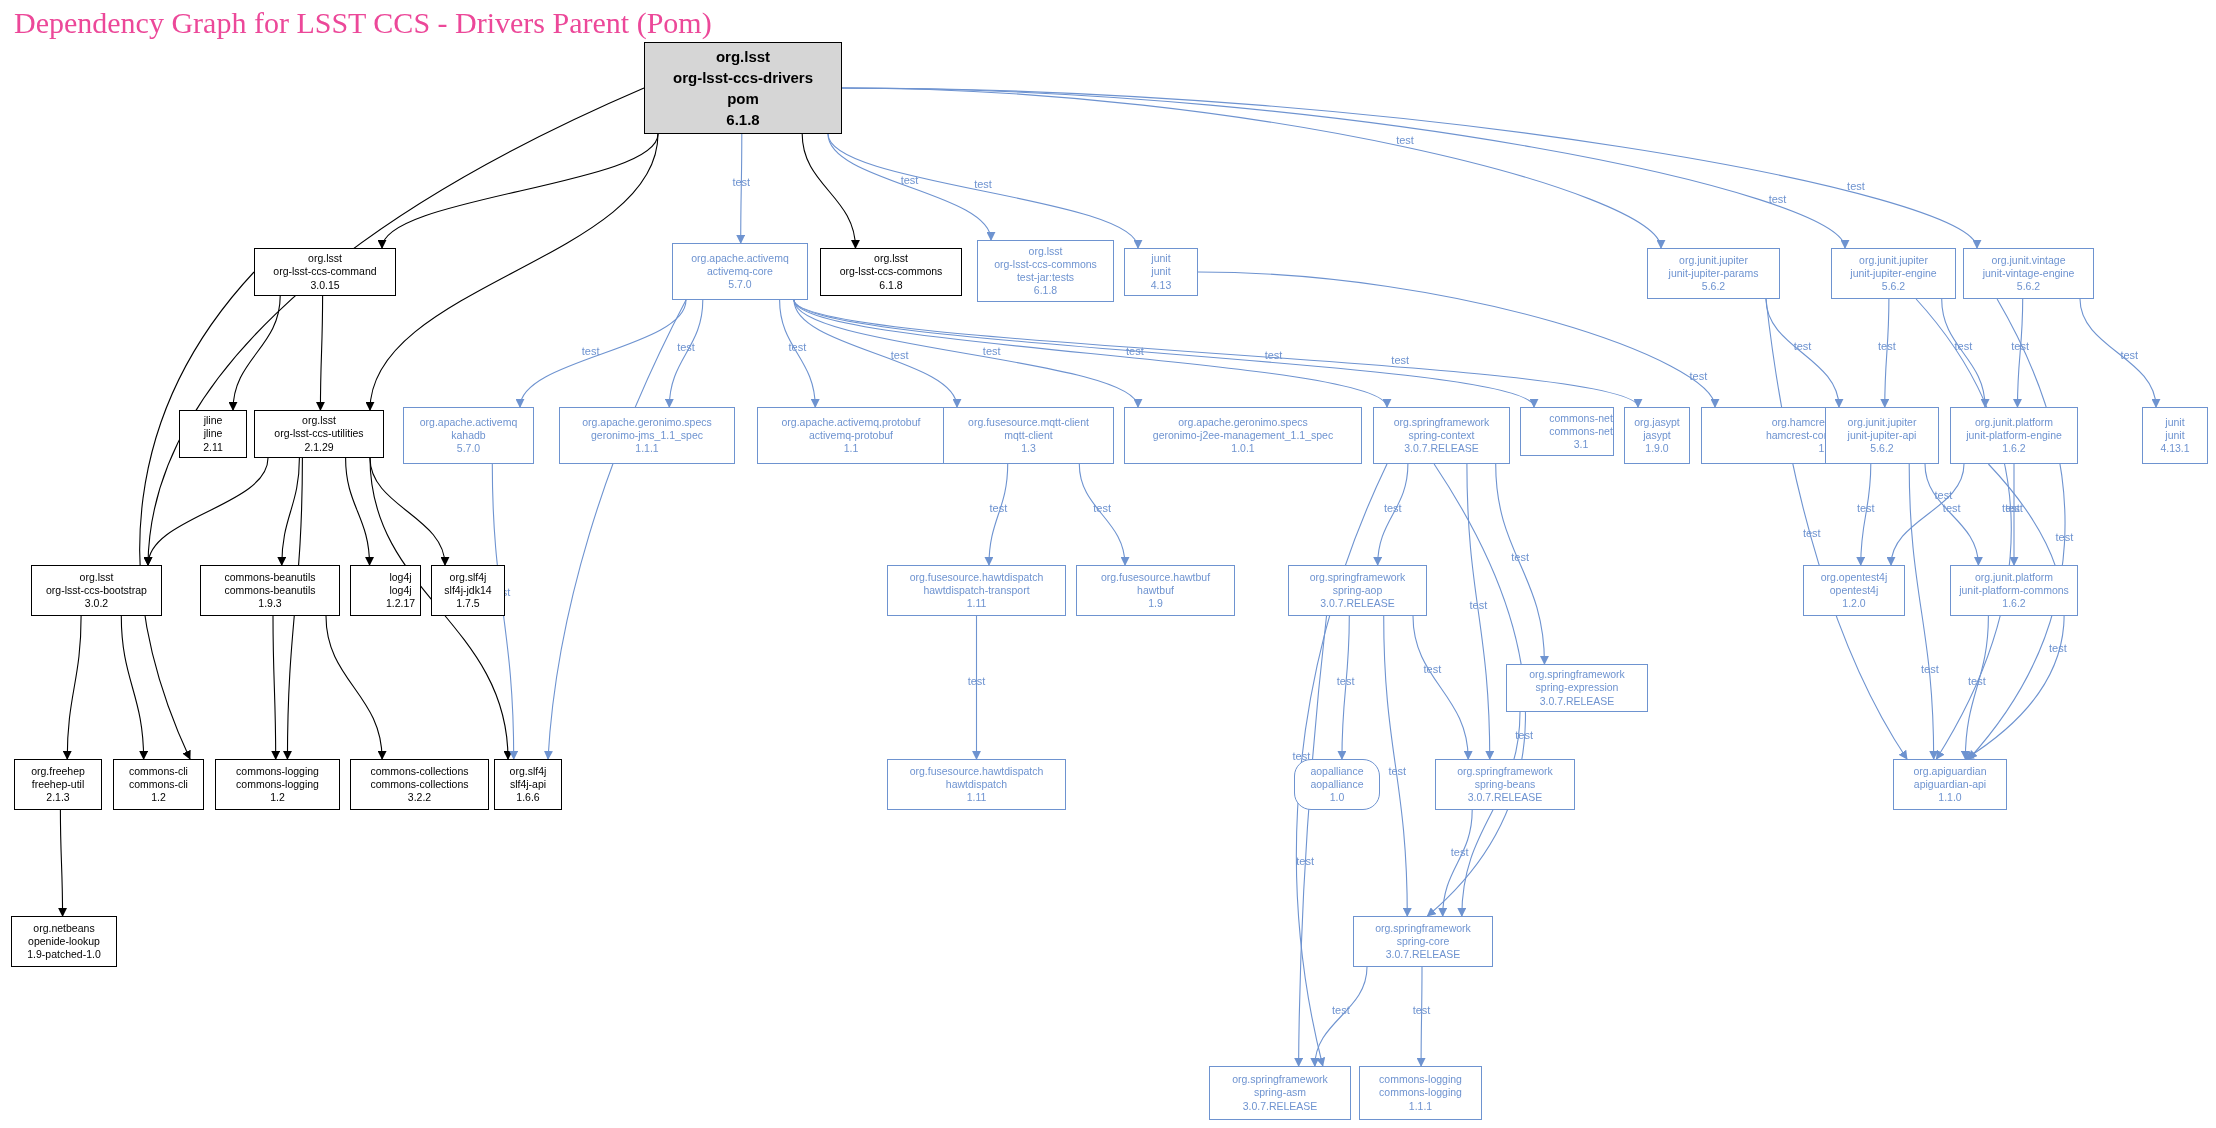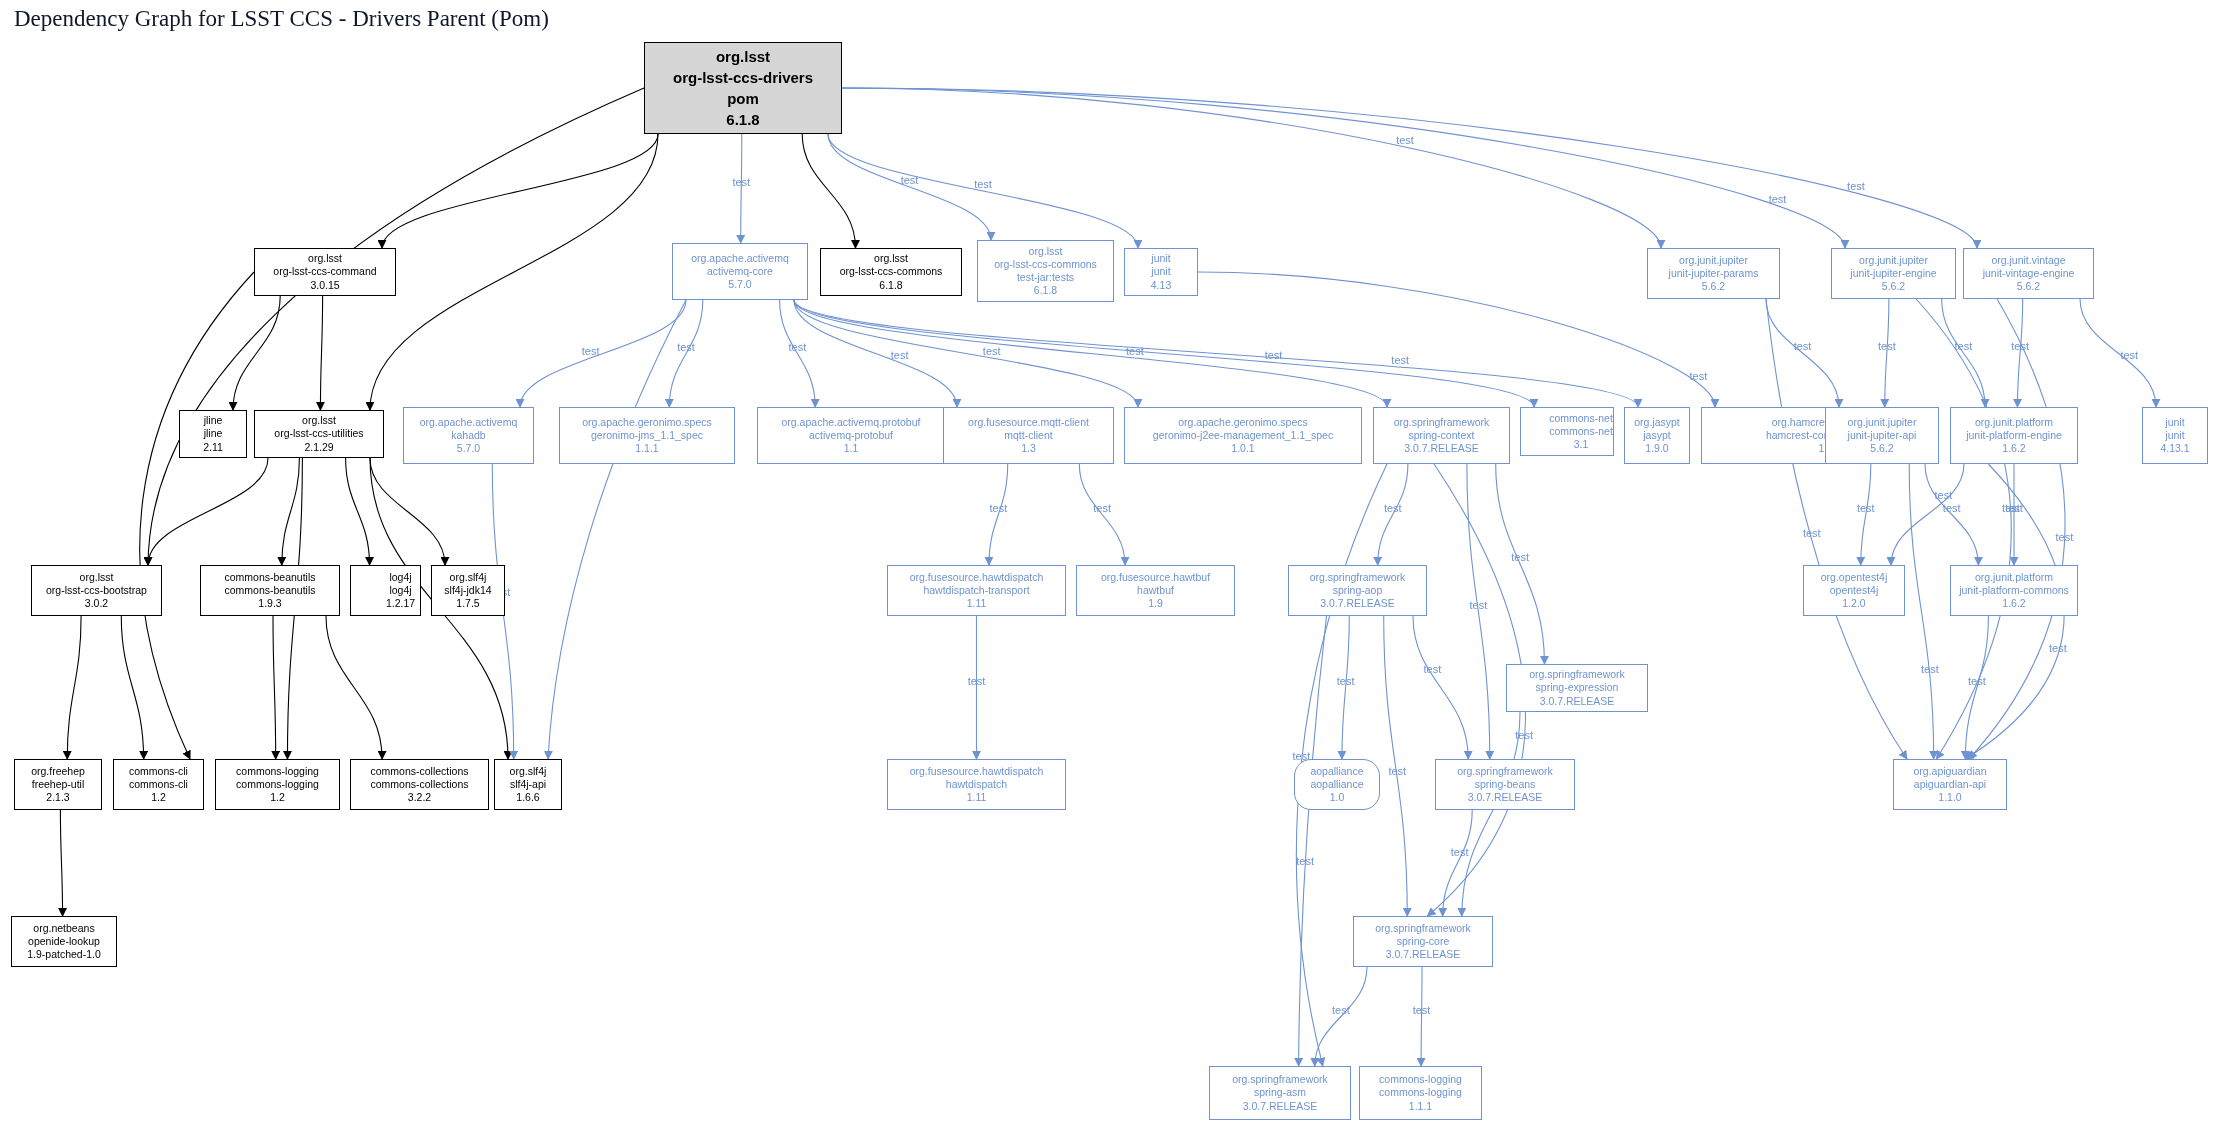--- a/index.html
+++ b/index.html
@@ -1,19 +1,19 @@
 <!DOCTYPE html>
 <html style="--blue: #6e93d0; --rootfill: #d6d6d6;"><head>
 <meta charset="utf-8">
 <style>
   html,body{margin:0;padding:0;background:#ffffff;}
   #canvas{position:relative;width:2216px;height:1128px;background:#ffffff;overflow:hidden;
           font-family:"Liberation Sans",sans-serif;}
   .title{position:absolute;left:14px;top:6px;font-family:"Liberation Serif",serif;
-         font-size:23px;color:#0f172a;white-space:nowrap;}
+         font-size:30px;color:#ec4899;white-space:nowrap;}
   #graph-edges{position:absolute;left:0;top:0;}
   .node{position:absolute;box-sizing:border-box;border:1px solid #000;background:#fff;
         display:flex;flex-direction:column;align-items:center;justify-content:center;
         text-align:center;font-size:10.5px;line-height:1.25;color:#000;white-space:nowrap;}
   .node.test{border-color:var(--blue);color:var(--blue);}
   .node.root{background:var(--rootfill);font-weight:bold;font-size:15px;line-height:1.4;}
   .edge-label{font-size:11px;font-family:"Liberation Sans",sans-serif;}
 </style>
 </head>
 <body>

